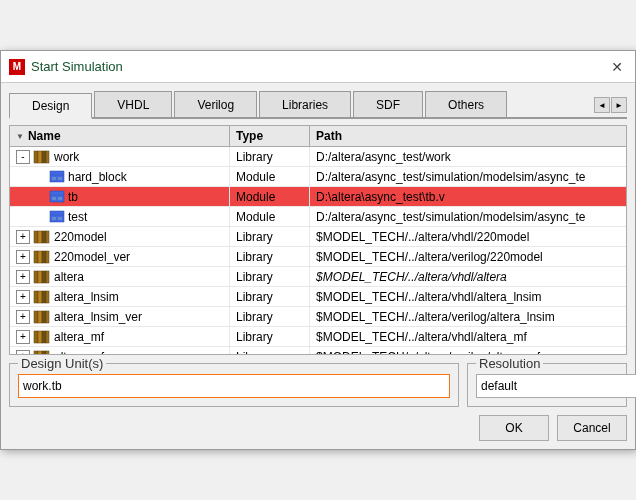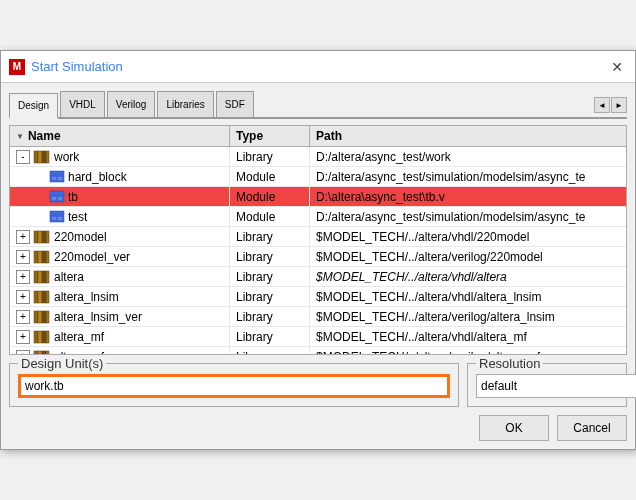--- a/index.html
+++ b/index.html
@@ -38,21 +38,21 @@
       background: #c00;
       display: flex;
       align-items: center;
       justify-content: center;
       color: white;
       font-weight: bold;
       font-size: 10px;
     }
     .title-text {
       font-size: 13px;
-      color: #3b82f6;
+      color: #14532d;
     }
     .close-btn {
       width: 20px;
       height: 20px;
       display: flex;
       align-items: center;
       justify-content: center;
       cursor: pointer;
       font-size: 14px;
       color: #444;
@@ -63,27 +63,27 @@
       padding: 8px;
     }
     .tabs-row {
       display: flex;
       align-items: flex-end;
       border-bottom: 2px solid #999;
       margin-bottom: 6px;
       position: relative;
     }
     .tab {
-      padding: 4px 8px;
+      padding: 4px 22px;
       border: 1px solid #999;
       border-bottom: none;
       background: #e0e0e0;
       cursor: pointer;
       margin-right: 2px;
-      font-size: 10px;
+      font-size: 12px;
       height: 26px;
       display: flex;
       align-items: center;
     }
     .tab.active {
       background: #f0f0f0;
       border-bottom: 2px solid #f0f0f0;
       margin-bottom: -2px;
       font-weight: normal;
     }
@@ -186,21 +186,21 @@
       top: -8px;
       left: 8px;
       background: #f0f0f0;
       padding: 0 3px;
       font-size: 13px;
       color: #333;
     }
     .field-input {
       width: 100%;
       height: 24px;
-      border: 3px solid #f97316;
+      border: 1px solid #f97316;
       background: white;
       padding: 2px 4px;
       font-size: 12px;
       margin-top: 6px;
     }
     .resolution-group {
       border: 1px solid #aaa;
       padding: 4px 8px 8px;
       position: relative;
       width: 160px;
@@ -248,20 +248,21 @@
   </div>
 
   <div class="dialog-body">
 
     <div class="tabs-row">
       <div class="tab active">Design</div>
       <div class="tab">VHDL</div>
       <div class="tab">Verilog</div>
       <div class="tab">Libraries</div>
       <div class="tab">SDF</div>
+      <div class="tab">Others</div>
       <div class="tab-nav-arrows">
         <button class="tab-nav-btn">◄</button>
         <button class="tab-nav-btn">►</button>
       </div>
     </div>
 
     <div class="table-container">
       <div class="table-header">
         <div class="th">
           <span class="sort-icon">▼</span>

